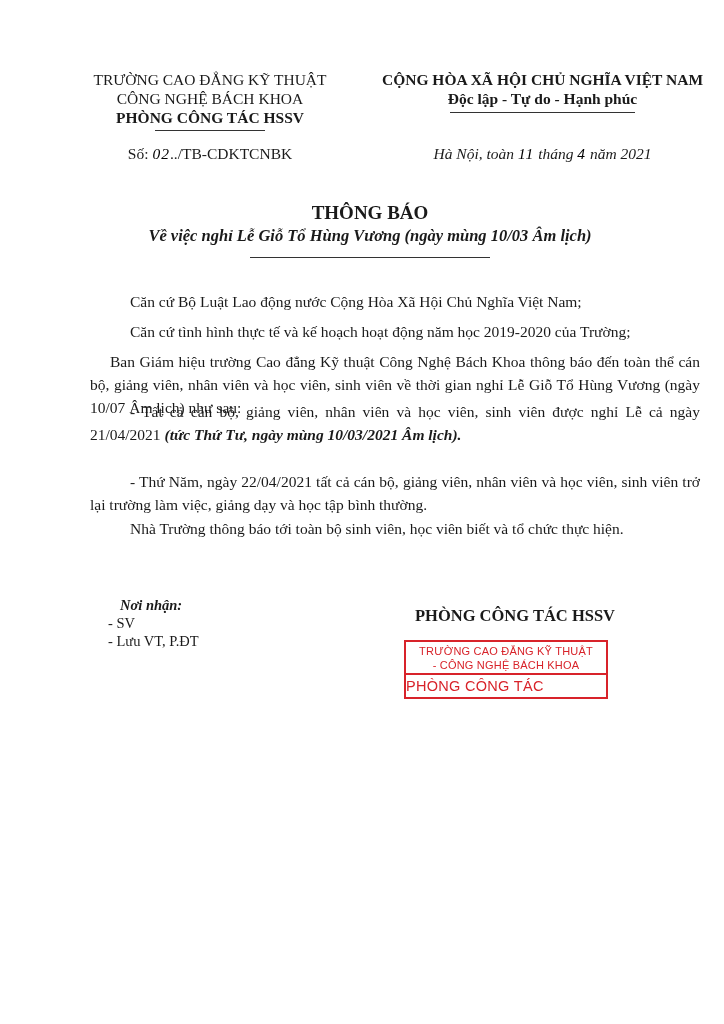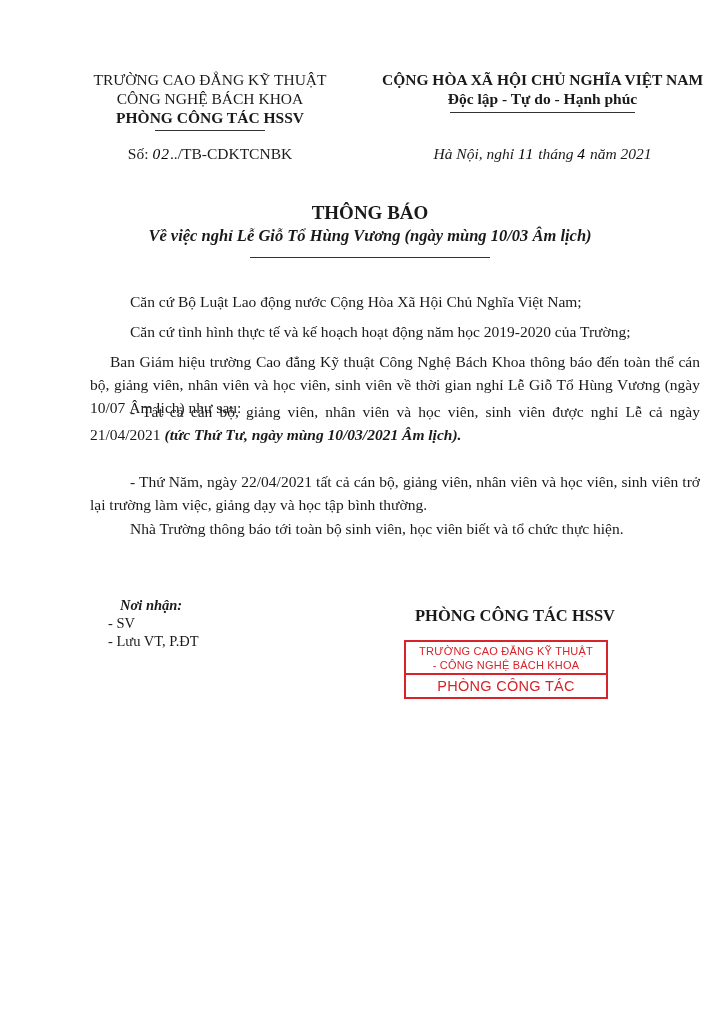--- a/index.html
+++ b/index.html
@@ -17,21 +17,21 @@
     .title { left: 60px; top: 202px; width: 620px; font-size: 19px; font-weight: bold; }
     .subtitle { left: 60px; top: 226px; width: 620px; font-size: 16.5px; font-style: italic; font-weight: bold; }
     .indent-para { left: 110px; width: 590px; font-size: 15.5px; line-height: 23px; text-align: justify; text-indent: 20px; }
     .bi { font-weight: bold; font-style: italic; }
     .recv { left: 108px; top: 596px; font-size: 14.5px; line-height: 18px; }
     .recv-title { font-weight: bold; font-style: italic; margin-left: 12px; }
     .sign-title { left: 395px; top: 606px; width: 240px; font-size: 16.5px; font-weight: bold; text-align: center; }
     .stamp { left: 404px; top: 640px; width: 200px; border: 2px solid #d8232a; color: #d8232a;
       font-family: "Liberation Sans", "DejaVu Sans", sans-serif; }
     .stamp-top { border-bottom: 2px solid #d8232a; text-align: center; font-size: 11px; line-height: 14px; padding: 2px 0 1px; letter-spacing: 0.2px; }
-    .stamp-bottom { text-align: center; font-size: 14.5px; line-height: 18px; padding: 2px 0 2px; letter-spacing: 0.3px; }
+    .stamp-bottom { text-align: left; font-size: 14.5px; line-height: 18px; padding: 2px 0 2px; letter-spacing: 0.3px; }
   </style>
 </head>
 <body>
 
 <div class="abs hdr-left center">
   <div>TRƯỜNG CAO ĐẲNG KỸ THUẬT</div>
   <div>CÔNG NGHỆ BÁCH KHOA</div>
   <div class="bold">PHÒNG CÔNG TÁC HSSV</div>
 </div>
 <div class="rule" style="left:155px; top:130px; width:110px;"></div>
@@ -40,21 +40,21 @@
   <div>CỘNG HÒA XÃ HỘI CHỦ NGHĨA VIỆT NAM</div>
   <div>Độc lập - Tự do - Hạnh phúc</div>
 </div>
 <div class="rule" style="left:450px; top:112px; width:185px;"></div>
 
 <div class="abs docno center">
   <span>Số: </span><span class="hand">02</span><span>../TB-CDKTCNBK</span>
 </div>
 
 <div class="abs place center">
-  <span>Hà Nội, nghỉ </span><span class="hand">11</span><span> tháng </span><span class="hand">4</span><span>  năm 2021</span>
+  <span>Hà Nội, toàn </span><span class="hand">11</span><span> tháng </span><span class="hand">4</span><span>  năm 2021</span>
 </div>
 
 <div class="abs title center">THÔNG BÁO</div>
 <div class="abs subtitle center">Về việc nghỉ Lễ Giỗ Tổ Hùng Vương (ngày mùng 10/03 Âm lịch)</div>
 <div class="rule" style="left:250px; top:257px; width:240px;"></div>
 
 <div class="abs indent-para" style="top:290px;">Căn cứ Bộ Luật Lao động nước Cộng Hòa Xã Hội Chủ Nghĩa Việt Nam;</div>
 <div class="abs indent-para" style="top:320px;">Căn cứ tình hình thực tế và kế hoạch hoạt động năm học 2019-2020 của Trường;</div>
 <div class="abs indent-para" style="top:350px; left:90px; width:610px;">Ban Giám hiệu trường Cao đẳng Kỹ thuật Công Nghệ Bách Khoa thông báo đến toàn thể cán bộ, giảng viên, nhân viên và học viên, sinh viên về thời gian nghỉ Lễ Giỗ Tổ Hùng Vương (ngày 10/07 Âm lịch) như sau:</div>
 <div class="abs indent-para" style="top:400px; left:90px; width:610px; text-indent:40px;">

